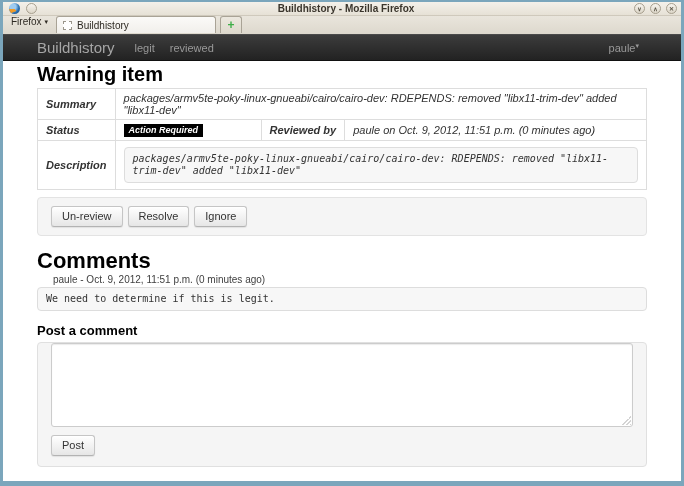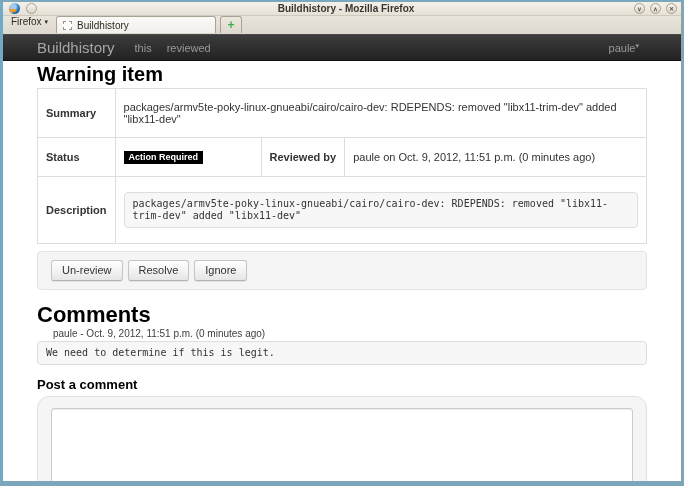--- a/index.html
+++ b/index.html
@@ -84,21 +84,21 @@
   .brand { font-size:15px; color:#a6a6a6; margin-right:20px; text-decoration:none; }
   .nav-link { font-size:11px; color:#999; margin-right:15px; text-decoration:none; }
   .nav-user { margin-left:auto; font-size:11px; color:#999; display:flex; gap:0; }
   .nav-user .caret { font-size:7px; color:#999; }
 
   
   .content { flex:1; background:#fff; padding:3px 34px 0 34px; overflow:hidden; position:relative; }
   h1.page-title { font-size:20px; font-weight:bold; color:#000; line-height:21px; margin-bottom:3px; }
 
   table.item-table { width:100%; border-collapse:collapse; font-size:11px; color:#333; }
-  table.item-table td { border:1px solid #ddd; padding:12px 8px; vertical-align:middle; }
+  table.item-table td { border:1px solid #ddd; padding:3px 8px; vertical-align:middle;font-style:italic; }
   td.lbl { font-weight:bold; width:60px; white-space:nowrap; }
   td.badge-cell { width:146px; }
   td.rev-lbl { font-weight:bold; width:73px; white-space:nowrap; }
   .badge {
     display:inline-block; background:#000000; color:#fff;
     font-size:9px; font-weight:bold; padding:1px 5px 2px; border-radius:0;
     text-shadow:0 -1px 0 rgba(0,0,0,.25);
   }
   pre.codeblock {
     background:#f7f7f7; border:1px solid #ddd; border-radius:4px;
@@ -119,22 +119,22 @@
     box-shadow:inset 0 1px 0 #fff, 0 1px 1px rgba(0,0,0,.08);
     cursor:pointer; line-height:12px;
   }
 
   h2.comments-title { font-size:22px; font-weight:bold; color:#000; margin-top:15px; line-height:20px; }
   .comment-meta { font-size:10px; color:#404040; margin:3px 16px 2px; }
   pre.comment-body { margin:0 0 0; }
 
   h3.post-title { font-size:13px; font-weight:bold; color:#000; margin-top:12px; }
   .well {
-    margin-top:4px; background:#f5f5f5; border:1px solid #e0e0e0; border-radius:12px;
-    padding:11px 13px 10px;
+    margin-top:4px; background:#f5f5f5; border:1px solid #e0e0e0; border-radius:4px;
+    padding:0 13px 10px;
   }
   .ta-wrap { position:relative; }
   textarea.comment-input {
     width:100%; height:84px; resize:none; display:block;
     border:1px solid #ccc; border-radius:3px;
     box-shadow:inset 0 1px 1px rgba(0,0,0,.08);
     font-family:"Liberation Sans", sans-serif; font-size:11px; color:#333;
     padding:4px 6px; background:#fff; outline:none;
   }
   .resize-grip {
@@ -177,21 +177,21 @@
         <span class="tab-favicon"></span>
         <span class="tab-label">Buildhistory</span>
       </div>
       <div class="newtab-btn">
         <span>+</span>
       </div>
     </div>
 
     <div class="navbar">
       <a class="brand" href="#">Buildhistory</a>
-      <a class="nav-link" href="#">this</a>
+      <a class="nav-link" href="#">legit</a>
       <a class="nav-link" href="#">reviewed</a>
       <div class="nav-user">
         <span>paule</span>
         <span class="caret">▾</span>
       </div>
     </div>
 
     <div class="content">
       <h1 class="page-title">Warning item</h1>
 

